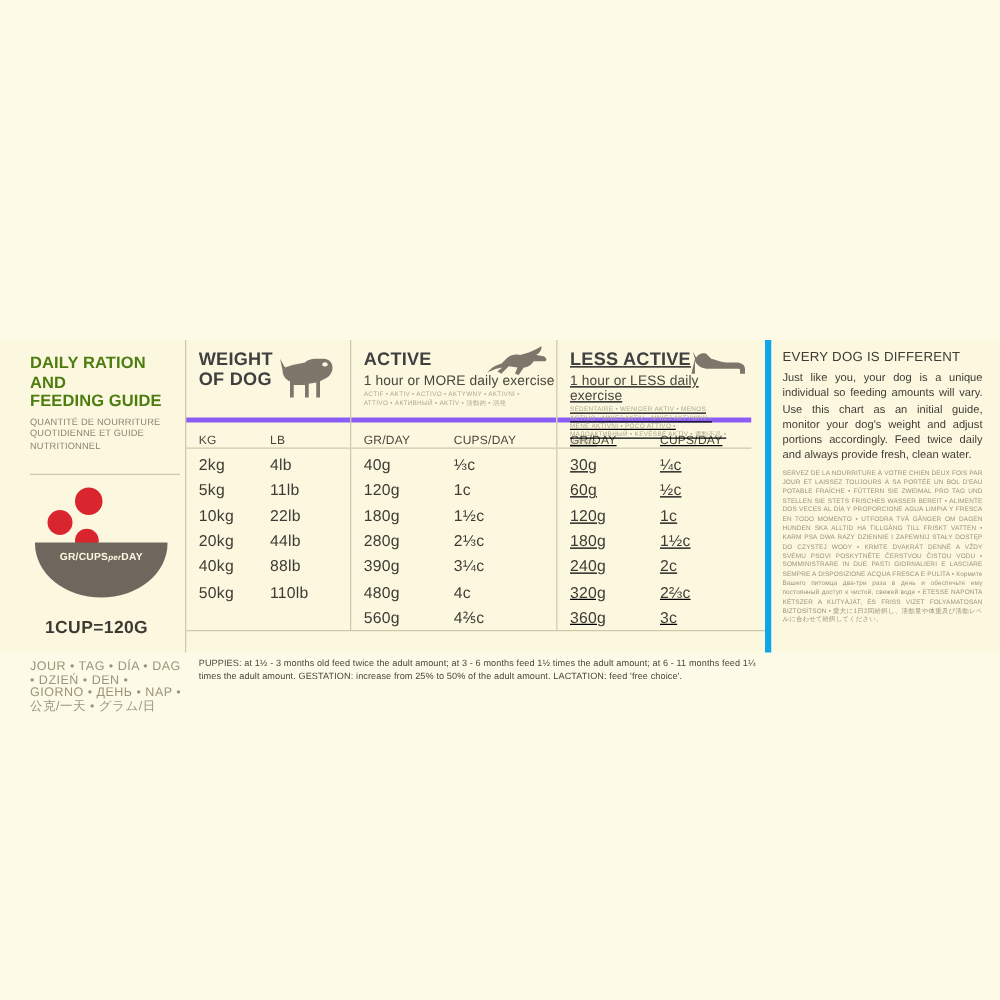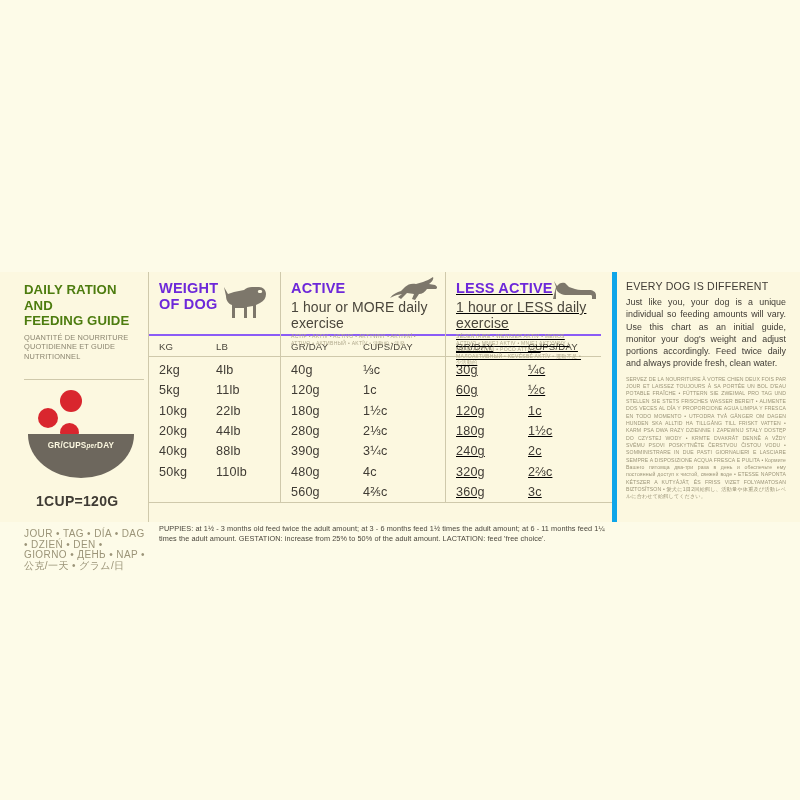--- a/index.html
+++ b/index.html
@@ -128,29 +128,29 @@
   .col-less   { width: 156px; flex: 0 0 156px; text-decoration: underline; }
 
   .colhead {
     height: 62px;
     padding: 8px 0 0 10px;
     box-sizing: border-box;
     position: relative;
   }
   .colhead h2 {
     margin: 0;
-    color: #6d28d9;
+    color: #404040;
     font-size: 14.5px;
     font-weight: bold;
     line-height: 16px;
     letter-spacing: 0.2px;
   }
   .colhead .exercise {
     color: #4a463c;
-    font-size: 14px;
+    font-size: 11px;
     margin-top: 3px;
     letter-spacing: 0.1px;
   }
   .colhead .tiny {
     color: #b0a98c;
     font-size: 5.1px;
     line-height: 6.6px;
     letter-spacing: 0.25px;
     margin-top: 2px;
     width: 125px;
@@ -158,24 +158,24 @@
   .dog-icon {
     position: absolute;
     fill: #7d776b;
   }
   .dog-stand { right: 12px; top: 9px; }
   .dog-run   { right: 6px;  top: 4px; }
   .dog-lay   { right: 4px;  top: 6px; }
 
   .subhead {
     height: 20px;
-    border-top: 2px solid #8b5cf6;
+    border-top: 4px solid #8b5cf6;
     border-bottom: 1px solid #cfc9ab;
     display: flex;
-    align-items: center;
+    align-items: flex-end;
   }
   .subhead span {
     color: #4a463c;
     font-size: 9.6px;
     letter-spacing: 0.2px;
   }
   .cellA { width: 64px; flex: 0 0 64px; padding-left: 10px; box-sizing: border-box; }
   .cellB { flex: 1 1 auto; padding-left: 3px; box-sizing: border-box; }
   .col-active .cellA { width: 76px; flex: 0 0 76px; }
   .col-active .cellB { padding-left: 6px; }

